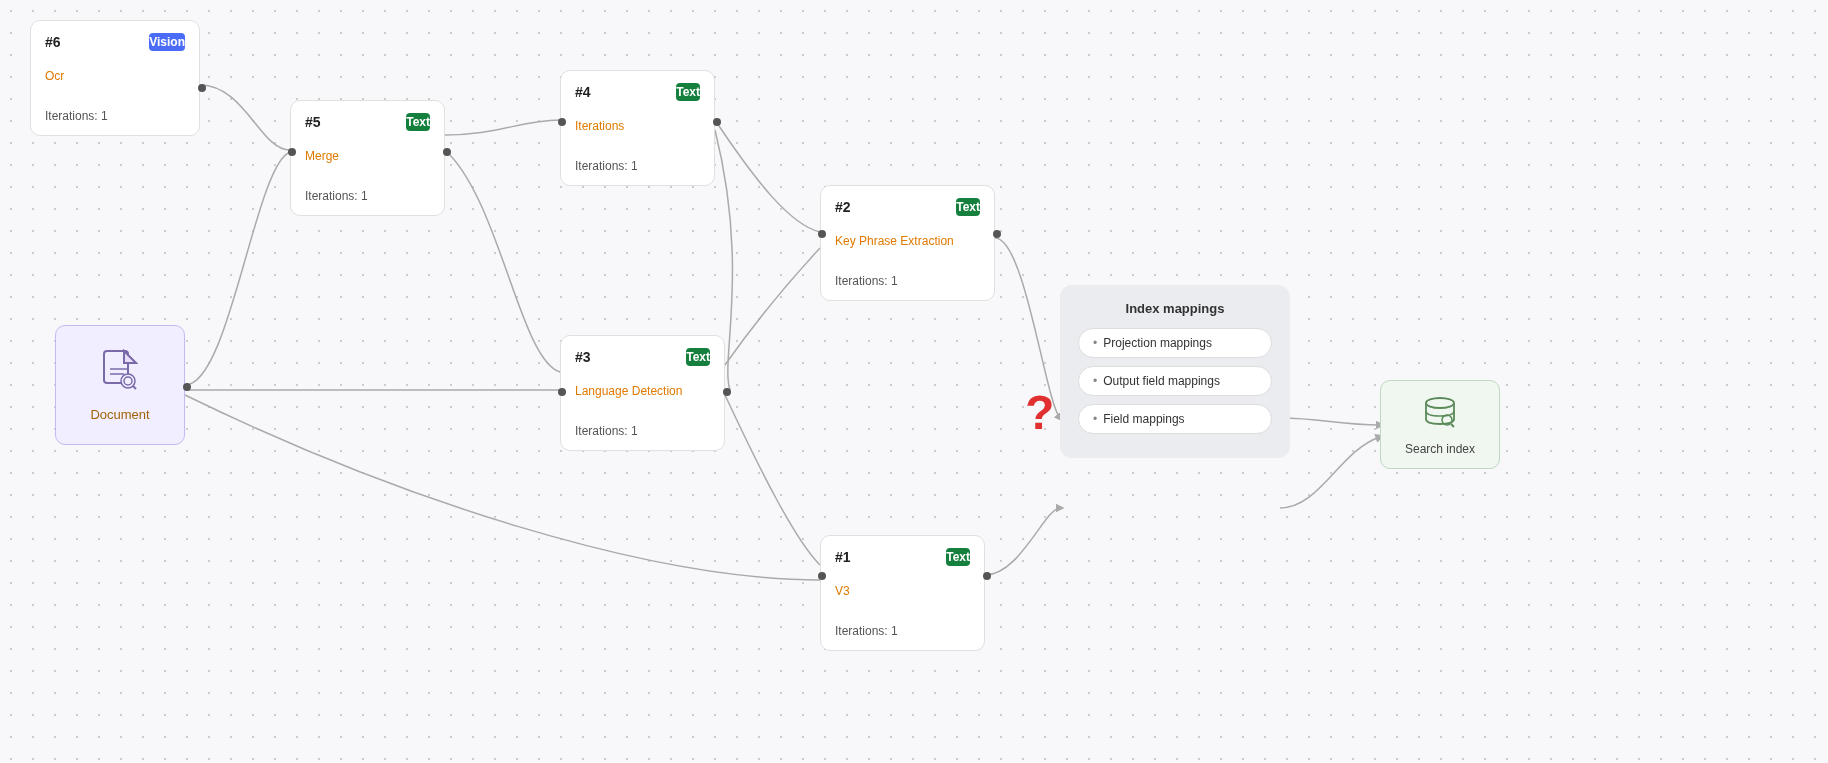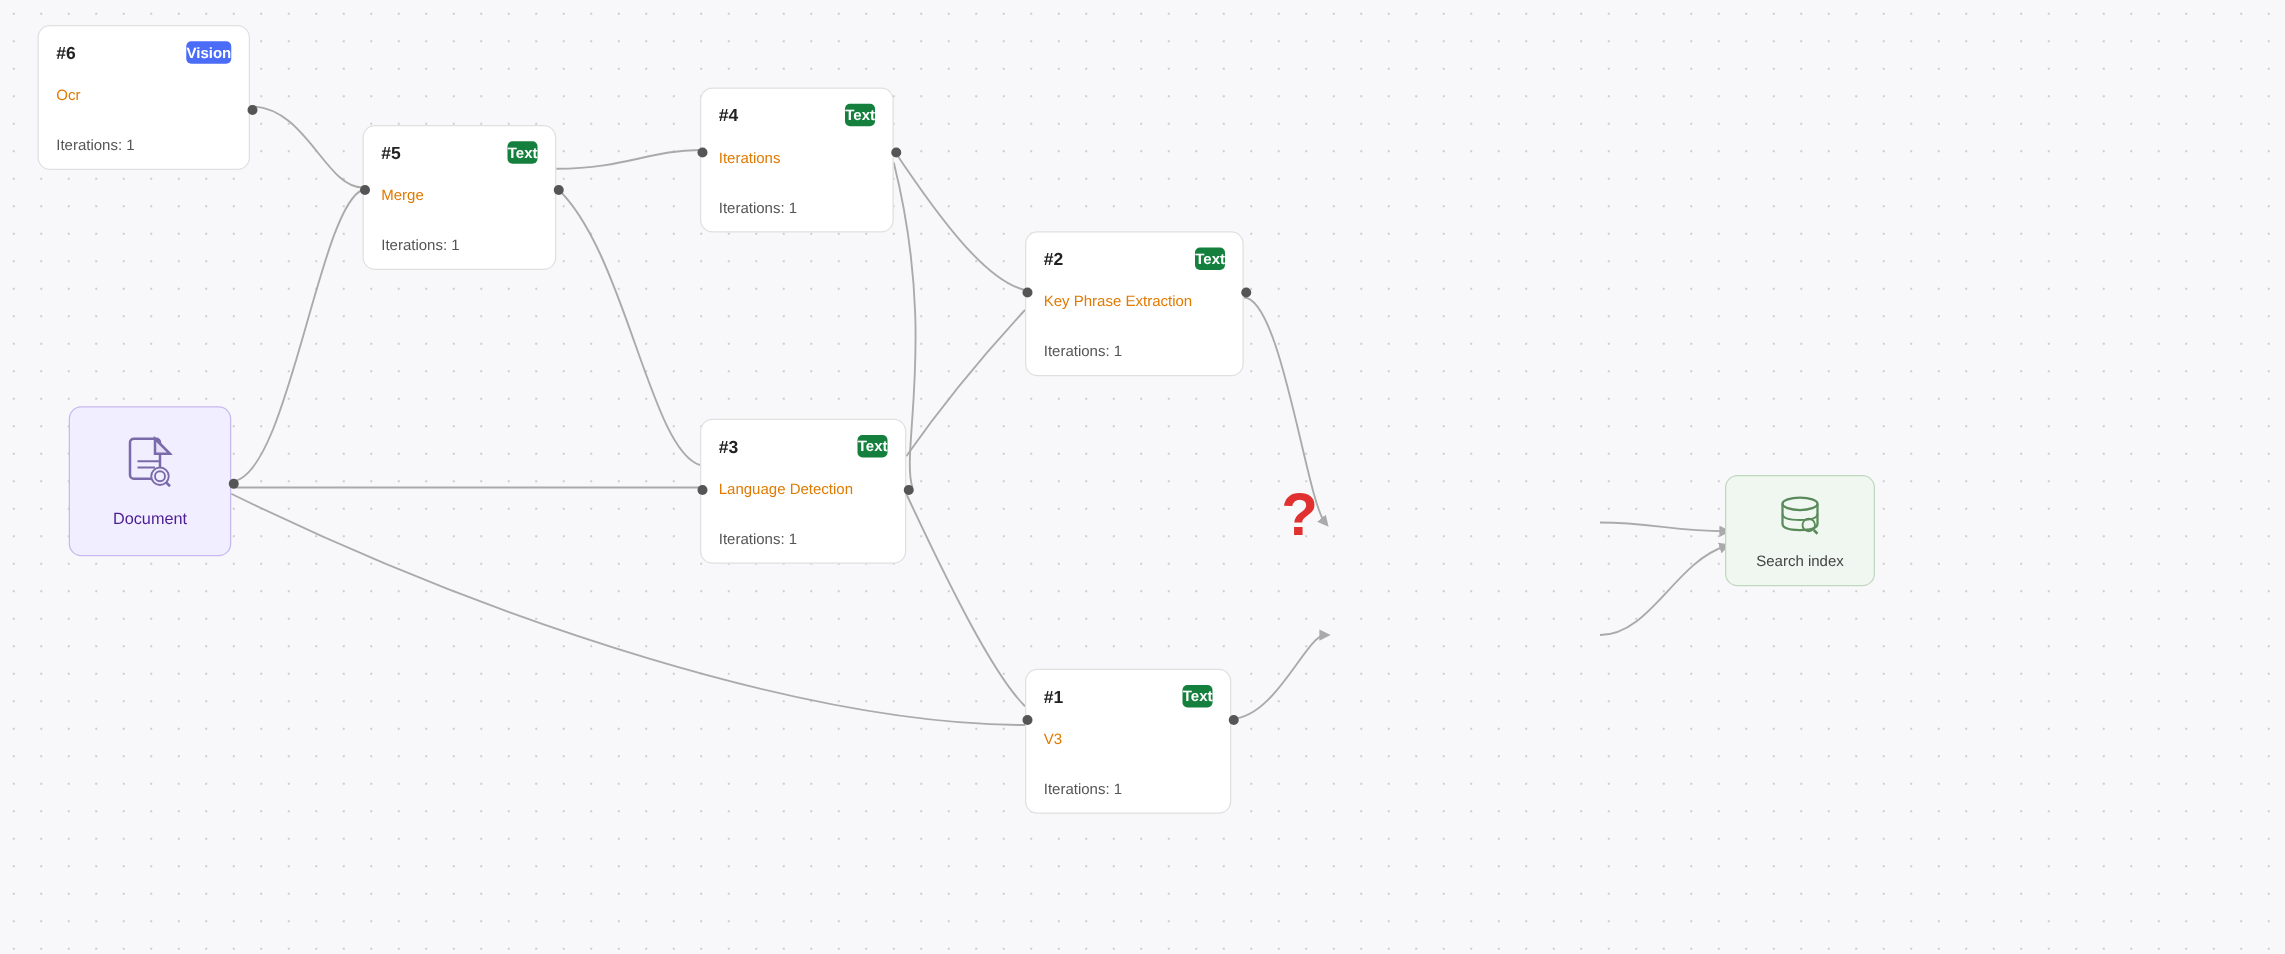--- a/index.html
+++ b/index.html
@@ -85,21 +85,21 @@
       position: absolute;
       z-index: 3;
     }
     .node-document .doc-icon {
       font-size: 32px;
       color: #7a6aaa;
       margin-bottom: 8px;
     }
     .node-document .doc-label {
       font-size: 13px;
-      color: #4c1d95;
+      color: #a16207;
       font-weight: 500;
     }
     .index-mappings-box {
       position: absolute;
       background: #eaecf0;
       border-radius: 12px;
       padding: 16px 18px;
       z-index: 3;
       width: 220px;
     }
@@ -277,20 +277,26 @@
         <line x1="8" y1="25" x2="22" y2="25" stroke="#7a6aaa" stroke-width="1.5"></line>
 
         <circle cx="26" cy="32" r="7" fill="#f0eeff" stroke="#7a6aaa" stroke-width="1.5"></circle>
         <line x1="31" y1="37" x2="34" y2="40" stroke="#7a6aaa" stroke-width="2"></line>
         <circle cx="26" cy="32" r="4" fill="none" stroke="#7a6aaa" stroke-width="1.5"></circle>
       </svg>
     </div>
     <div class="doc-label">Document</div>
   </div>
 
+  <div class="index-mappings-box" style="left:1060px; top:285px; width:230px;">
+    <div class="index-mappings-title">Index mappings</div>
+    <div class="mapping-item">Projection mappings</div>
+    <div class="mapping-item">Output field mappings</div>
+    <div class="mapping-item">Field mappings</div>
+  </div>
 
   <div class="node-search-index" style="left:1380px; top:380px;">
     <div class="si-icon">
       <svg width="36" height="36" viewBox="0 0 36 36" fill="none">
         <ellipse cx="18" cy="10" rx="14" ry="5" stroke="#5a8a5a" stroke-width="1.8" fill="none"></ellipse>
         <path d="M4 10 L4 26 Q4 31 18 31 Q32 31 32 26 L32 10" stroke="#5a8a5a" stroke-width="1.8" fill="none"></path>
         <path d="M4 18 Q4 23 18 23 Q32 23 32 18" stroke="#5a8a5a" stroke-width="1.5" fill="none"></path>
         <circle cx="25" cy="27" r="5" stroke="#5a8a5a" stroke-width="1.5" fill="none"></circle>
         <line x1="29" y1="31" x2="32" y2="34" stroke="#5a8a5a" stroke-width="2"></line>
       </svg>

